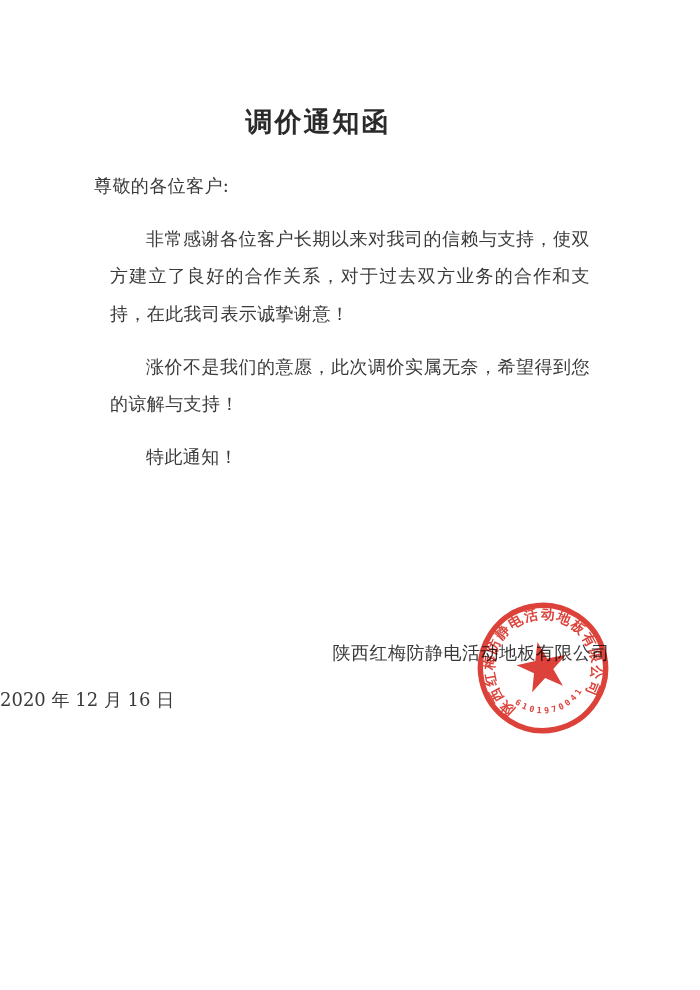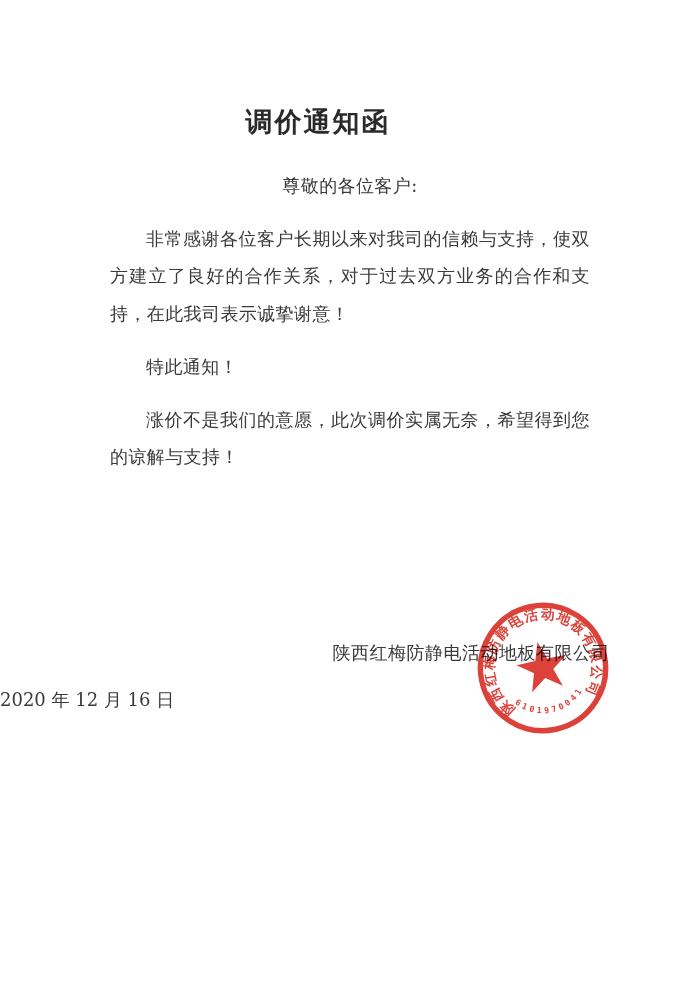--- a/index.html
+++ b/index.html
@@ -32,21 +32,21 @@
     position: absolute;
     top: 167px;
     left: 94px;
     width: 512px;
     font-size: 18px;
     line-height: 37.2px;
     letter-spacing: 0.4px;
     text-align: justify;
   }
   .salutation {
-    text-align: center;
+    text-align: left;
   }
   .content p {
     margin: 16px;
     text-indent: 2em;
   }
   .sig-company {
     position: absolute;
     top: 641px;
     left: 0;
     width: 700px;
@@ -93,22 +93,22 @@
 </head>
 <body>
 
 <div class="page">
 
   <h1 class="doc-title">调价通知函</h1>
 
   <div class="content">
     <div class="salutation">尊敬的各位客户:</div>
     <p>非常感谢各位客户长期以来对我司的信赖与支持，使双方建立了良好的合作关系，对于过去双方业务的合作和支持，在此我司表示诚挚谢意！</p>
+    <p>涨价不是我们的意愿，此次调价实属无奈，希望得到您的谅解与支持！</p>
     <p>特此通知！</p>
-    <p>涨价不是我们的意愿，此次调价实属无奈，希望得到您的谅解与支持！</p>
   </div>
 
   <div class="sig-company">陕西红梅防静电活动地板有限公司</div>
 
   <div class="sig-date">2020 年 12 月 16 日</div>
 
   <div class="seal">
     <svg viewBox="0 0 140 140" xmlns="http://www.w3.org/2000/svg">
       <defs>
         <path id="seal-arc-top" d="M 34.64,105.36 A 50,50 0 1,1 105.36,105.36" fill="none"></path>

